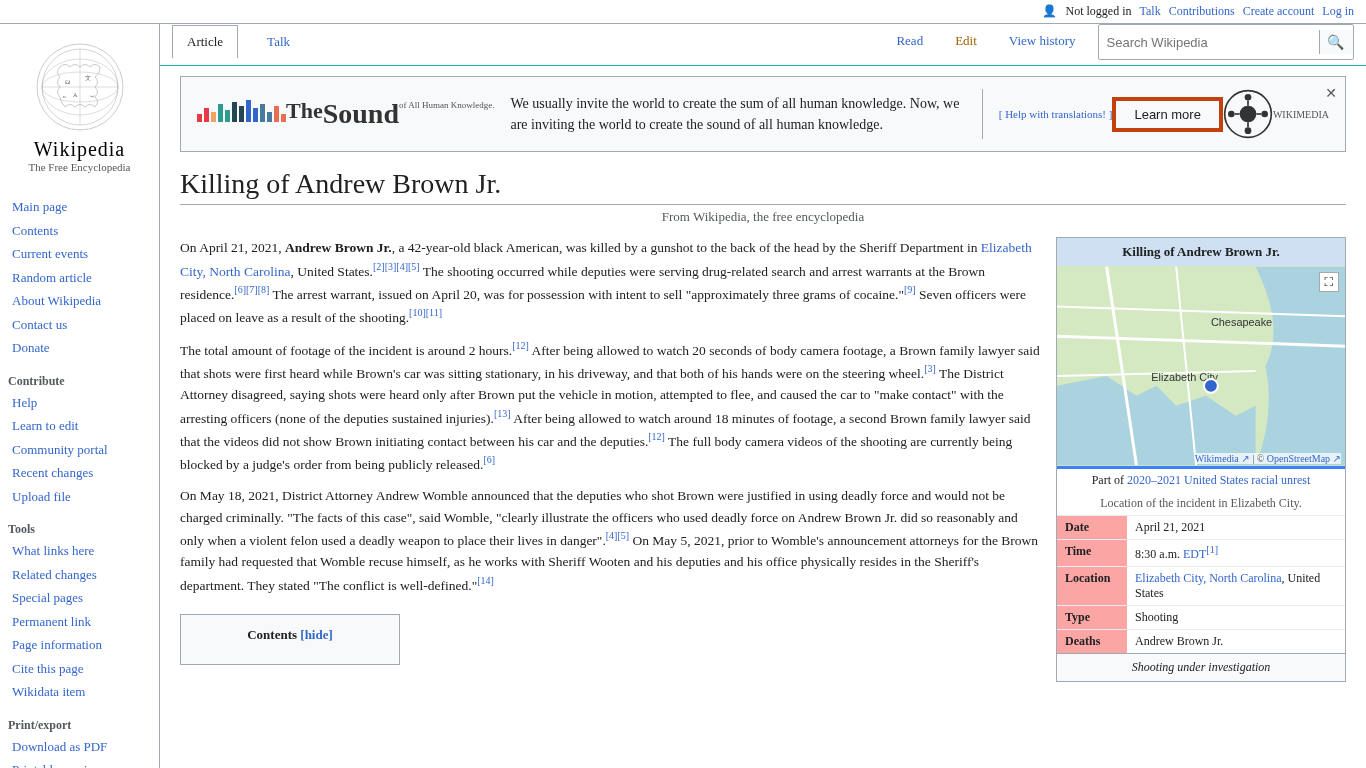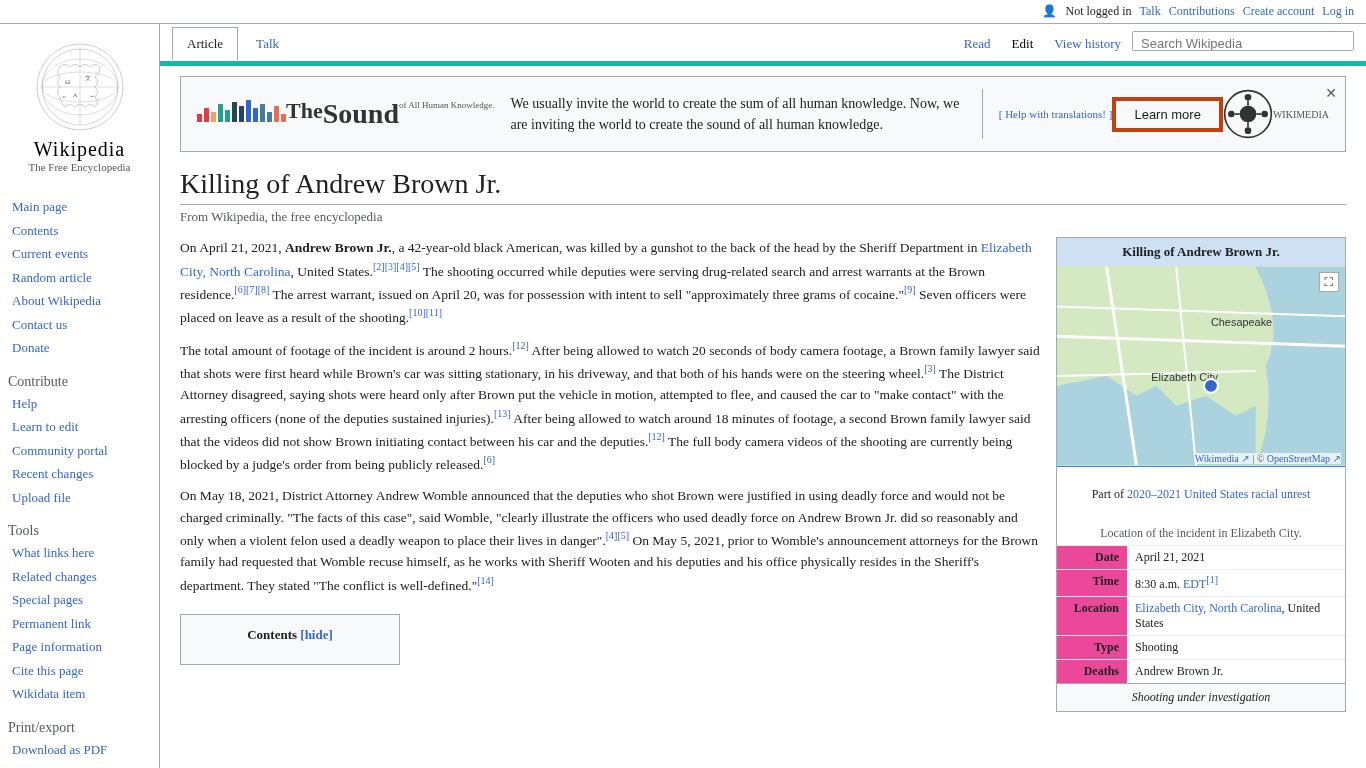--- a/index.html
+++ b/index.html
@@ -50,44 +50,44 @@
       font-weight: normal;
     }
     #site-tagline {
       font-size: 11px;
       color: #54595d;
       text-align: center;
     }
 
     .sidebar-section { margin-top: 10px; }
     .sidebar-heading {
-      font-size: 14px;
-      font-weight: normal;
+      font-size: 12px;
+      font-weight: bold;
       color: #54595d;
       padding: 4px 8px 2px;
       text-transform: none;
     }
     .sidebar-item {
       display: block;
       padding: 2px 8px 2px 12px;
       color: #3366cc;
       font-size: 13px;
       line-height: 1.5;
     }
 
     
     #content-area { flex: 1; display: flex; flex-direction: column; overflow: hidden; }
 
     
     #tab-bar {
       display: flex;
-      align-items: center;
-      border-bottom: 5px solid #14b8a6;
+      align-items: flex-start;
+      border-bottom: 1px solid #14b8a6;
       padding: 0 12px;
-      gap: 1px;
+      gap: 12px;
       background: #fff;
       height: 42px;
     }
     .tab {
       padding: 8px 14px;
       font-size: 13px;
       cursor: pointer;
       color: #3366cc;
       border: 1px solid transparent;
       border-bottom: none;
@@ -109,23 +109,22 @@
       cursor: pointer;
       position: relative;
       top: 1px;
     }
     #search-box {
       display: flex;
       align-items: center;
       border: 1px solid #a2a9b1;
       border-radius: 2px;
       overflow: hidden;
-      height: 20px;
+      height: 36px;
       margin-bottom: 4px;
-      flex-direction: column;
     }
     #search-input {
       border: none;
       outline: none;
       padding: 4px 8px;
       font-size: 13px;
       width: 220px;
       color: #54595d;
     }
     #search-btn {
@@ -195,21 +194,21 @@
 
     
     #article-title {
       font-family: 'Linux Libertine', Georgia, serif;
       font-size: 28px;
       font-weight: normal;
       border-bottom: 1px solid #a2a9b1;
       padding-bottom: 4px;
       margin-bottom: 4px;
     }
-    #article-subtitle { font-size: 13px; color: #54595d; margin-bottom: 12px; }
+    #article-subtitle { font-size: 13px; color: #54595d; margin-bottom: 12px; text-align: center; }
 
     #article-body-row { display: flex; gap: 16px; }
     #article-text { flex: 1; font-size: 13.5px; line-height: 1.6; }
     #article-text p { margin-bottom: 10px; }
 
     
     #infobox {
       width: 290px;
       min-width: 290px;
       border: 1px solid #a2a9b1;
@@ -230,21 +229,21 @@
       position: relative;
       overflow: hidden;
     }
     #infobox-map-caption {
       text-align: center;
       font-size: 12px;
       padding: 4px;
       color: #54595d;
     }
     .infobox-row { display: flex; border-top: 1px solid #eaecf0; }
-    .infobox-label { font-weight: bold; padding: 4px 8px; min-width: 70px; background: #ec4899; font-size: 12px; text-align: right; }
+    .infobox-label { font-weight: bold; padding: 4px 8px; min-width: 70px; background: #fca5a5; font-size: 12px; }
     .infobox-value { padding: 4px 8px; font-size: 12px; }
     #infobox-footer {
       background: #f8f9fa;
       text-align: center;
       padding: 6px;
       border-top: 1px solid #a2a9b1;
       font-size: 12px;
       font-style: italic;
     }
     #expand-map {
@@ -385,21 +384,21 @@
 
   </div>
 
   <div id="content-area">
 
     <div id="tab-bar">
       <div class="tab active">Article</div>
       <div class="tab">Talk</div>
       <div class="tab-spacer"></div>
       <div class="tab-action">Read</div>
-      <div class="tab-action" style="color:#000000;">Edit</div>
+      <div class="tab-action" style="color:#a16207;">Edit</div>
       <div class="tab-action">View history</div>
       <div id="search-box">
         <input id="search-input" type="text" placeholder="Search Wikipedia" style="">
         <button id="search-btn">🔍</button>
       </div>
     </div>
 
     <div id="main-content">
 
       <div id="banner">
@@ -495,21 +494,21 @@
               <text x="95" y="115" font-size="11" fill="#333" font-family="sans-serif">Elizabeth City</text>
 
               <circle cx="155" cy="120" r="7" fill="#3366cc" stroke="white" stroke-width="2"></circle>
             </svg>
             <button id="expand-map">⛶</button>
             <div class="map-attribution">
               <a>Wikimedia ↗</a> | © <a>OpenStreetMap ↗</a>
             </div>
           </div>
 
-          <div style="text-align:center;padding:20px 8px;font-size:12px;border-top:1px solid #3b82f6;">
+          <div style="text-align:center;padding:4px 8px;font-size:12px;border-top:3px solid #3b82f6;">
             <span>Part of </span>
             <a>2020–2021 United States racial unrest</a>
           </div>
           <div id="infobox-map-caption">Location of the incident in Elizabeth City.</div>
           <div class="infobox-row">
             <div class="infobox-label">Date</div>
             <div class="infobox-value">April 21, 2021</div>
           </div>
           <div class="infobox-row">
             <div class="infobox-label">Time</div>

